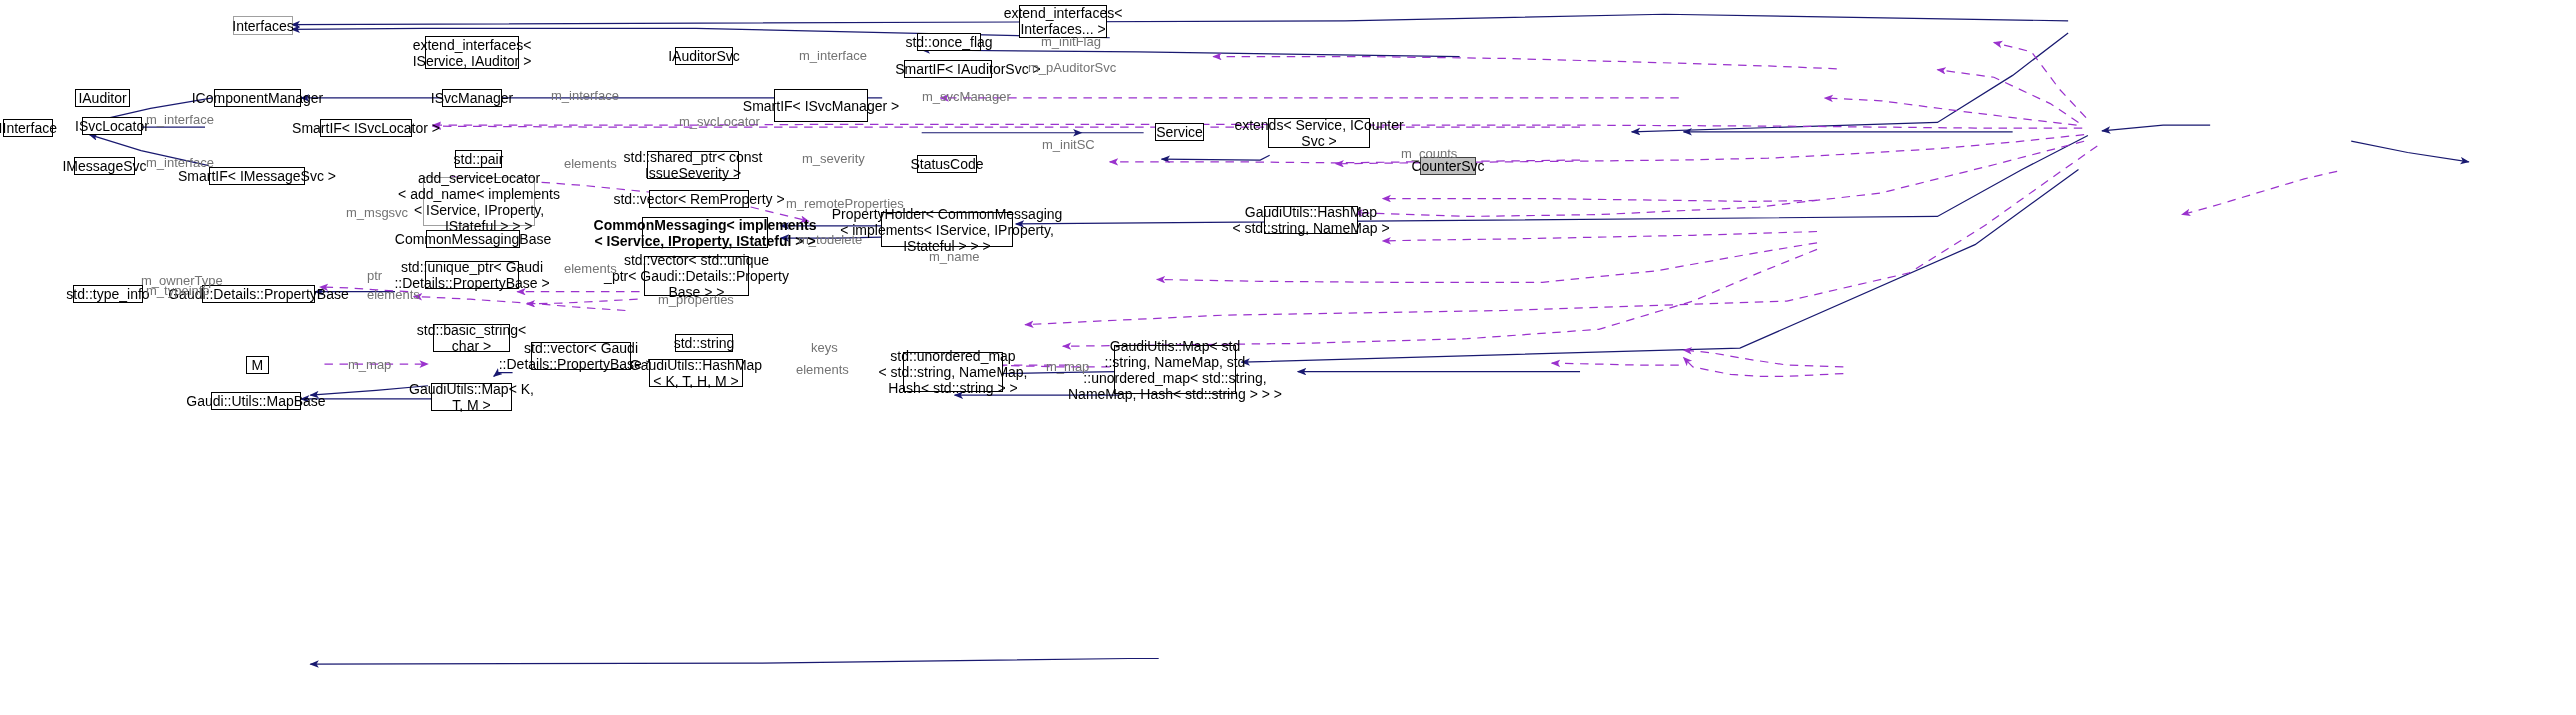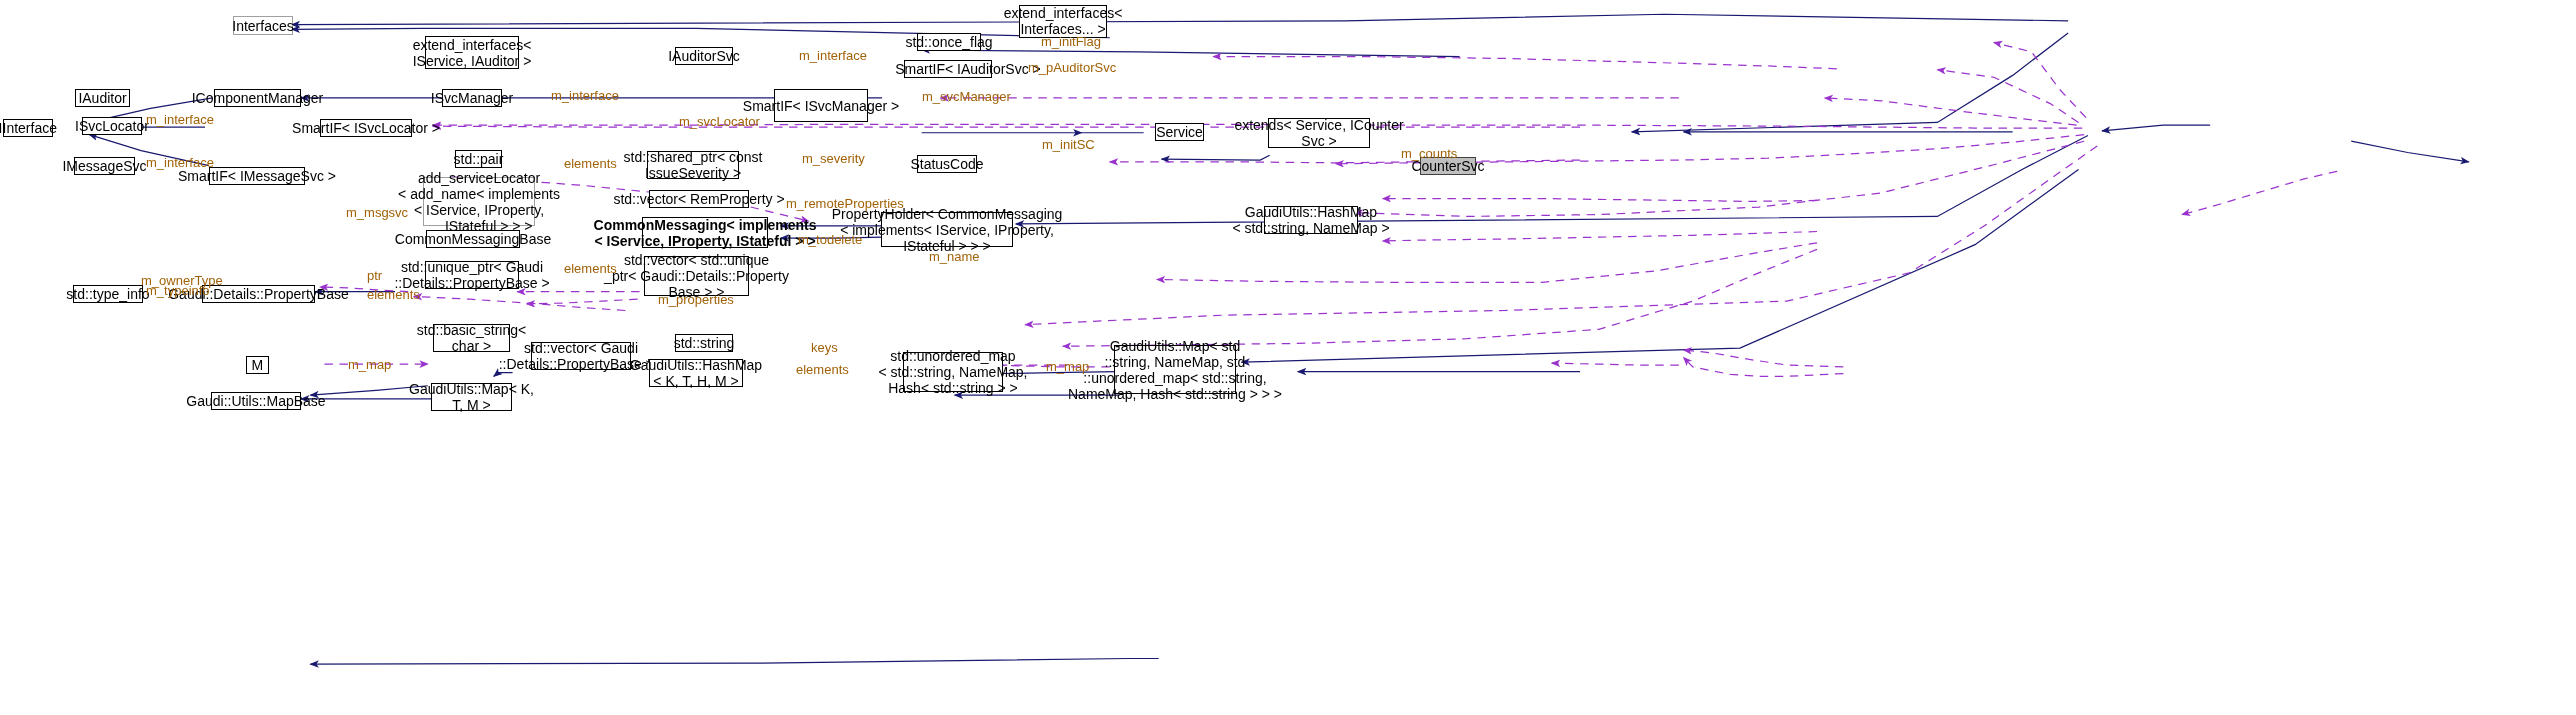--- a/index.html
+++ b/index.html
@@ -42,21 +42,21 @@
   .node.grey-border {
     border: 0.9px solid #a0a0a0;
   }
   .node.filled {
     background: #bfbfbf;
     border: 0.9px solid #404040;
   }
   .edge-label {
     position: absolute;
     font-size: 13px;
-    color: #a16207;
+    color: #737373;
     white-space: pre;
     z-index: 6;
     background: transparent;
   }
 </style>
 </head>
 <body>
 
 <div id="canvas">
 

